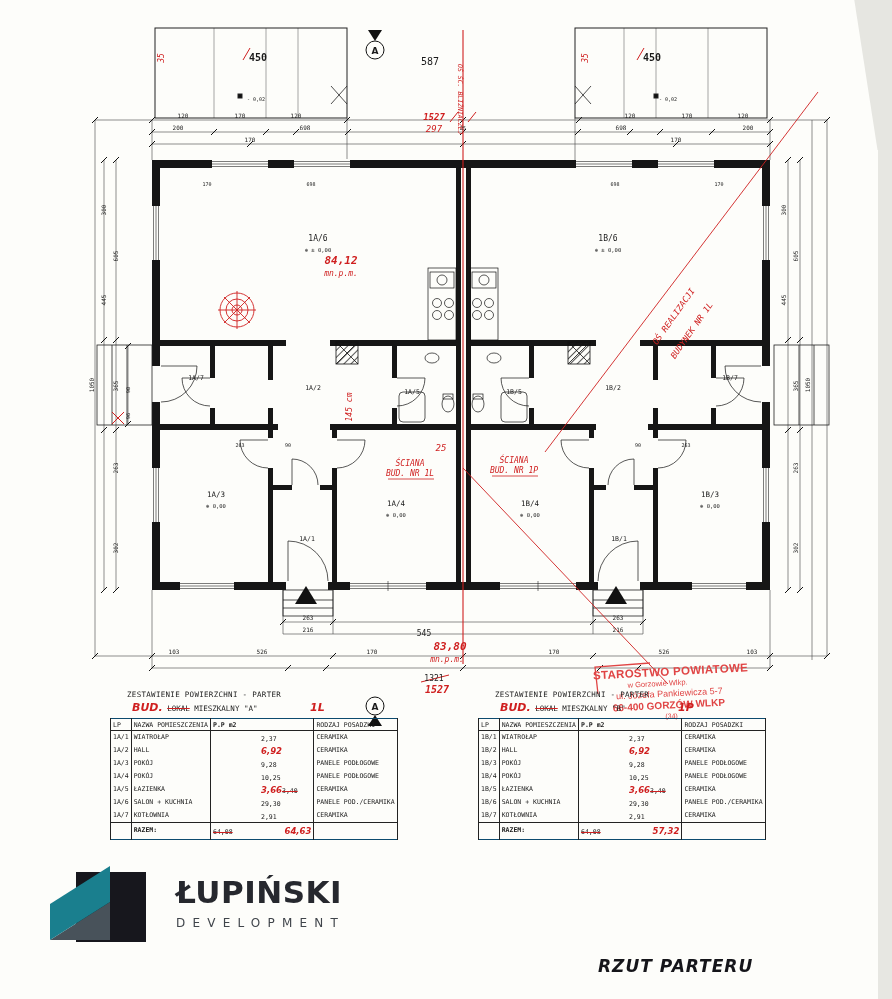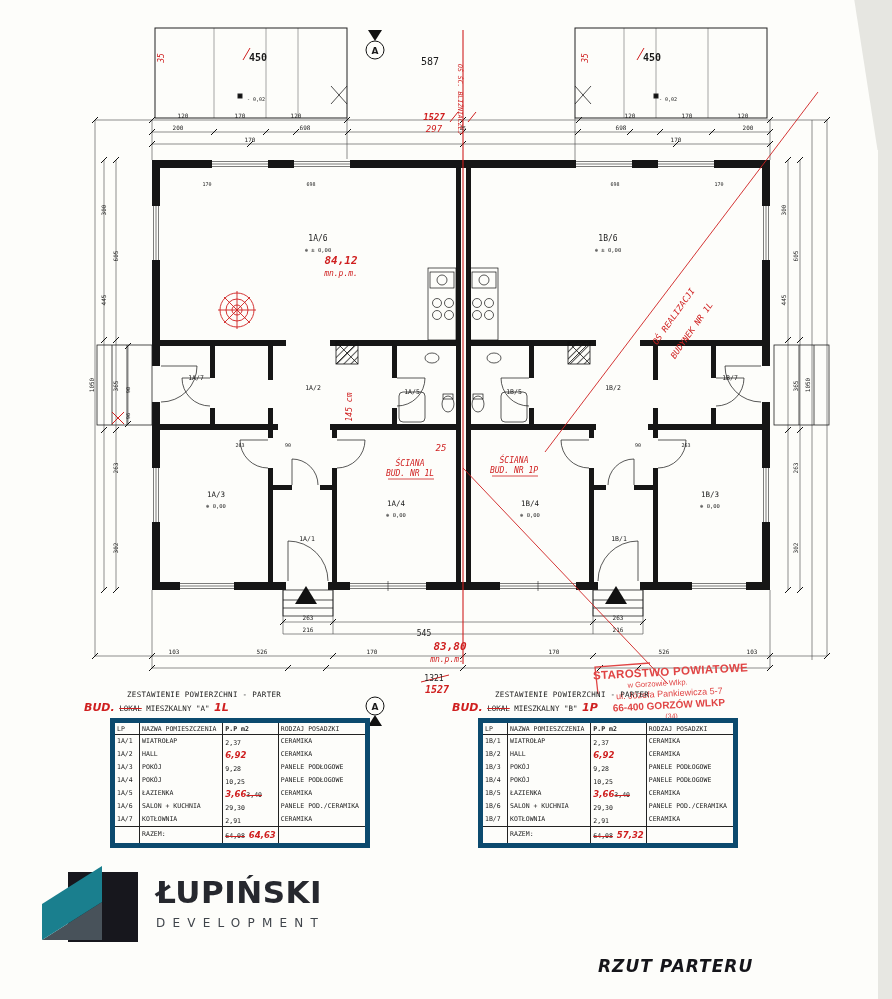--- a/index.html
+++ b/index.html
@@ -13,31 +13,31 @@
   .stamp .l2{font-size:7.5px;margin-left:34px;}
   .stamp .l3{font-size:9px;margin-left:22px;}
   .stamp .l4{font-size:10px;font-weight:bold;margin-left:18px;}
   .stamp .l5{font-size:7px;margin-left:70px;}
   
   .table-block{position:absolute;width:260px;color:#1a1a1a;font-family:"DejaVu Sans Mono",monospace;}
   .cap1{font-size:7.5px;letter-spacing:.3px;margin-left:17px;}
   .cap2{font-size:7.5px;margin:2px 0 4px -26px;white-space:nowrap;}
   .c2big{font-size:11px;}
   .red{color:#cf1f1f;}
-  .hand{font-style:italic;font-weight:bold;font-family:"DejaVu Sans",sans-serif;}
+  .hand{font-style:italic;font-weight:bold;font-family:"DejaVu Sans",sans-serif;margin-left:48px;}
   .struck{text-decoration:line-through;text-decoration-color:#cf1f1f;}
-  table.area{border-collapse:collapse;border:5px solid #0c4a6e;font-size:6.5px;font-family:"DejaVu Sans Mono",monospace;}
+  table.area{border-collapse:collapse;border:1px solid #0c4a6e;font-size:6.5px;font-family:"DejaVu Sans Mono",monospace;}
   table.area th,table.area td{border-left:.8px solid #222;border-right:.8px solid #222;padding:1.5px 2px;text-align:left;vertical-align:top;white-space:nowrap;}
   table.area thead th{border-bottom:.8px solid #222;font-weight:normal;}
   table.area .w-lp{width:22px;} table.area .w-name{width:80px;} table.area .w-area{width:34px;font-weight:bold;} table.area .w-floor{width:84px;}
   table.area tr.razem td{border-top:.8px solid #222;padding-top:3px;padding-bottom:3px;}
-  .razem-label{text-align:center;}
+  .razem-label{text-align:center;font-weight:bold;}
   .c-area .hand{font-size:8.5px;}
   
-  .logo{position:absolute;left:40px;top:856px;display:flex;align-items:center;gap:16px;}
+  .logo{position:absolute;left:48px;top:856px;display:flex;align-items:center;gap:28px;}
   .logo-name{font-size:31px;font-weight:bold;color:#26282e;letter-spacing:.5px;line-height:1;}
   .logo-sub{font-size:12px;letter-spacing:7.2px;color:#40454b;margin-top:8px;}
   
   .drawing-title{position:absolute;left:598px;top:956px;font-style:italic;font-weight:bold;font-size:17px;letter-spacing:1px;color:#15151a;}
 </style>
 </head>
 <body>
 
 <div class="canvas">
   <div class="edge-r"></div>

